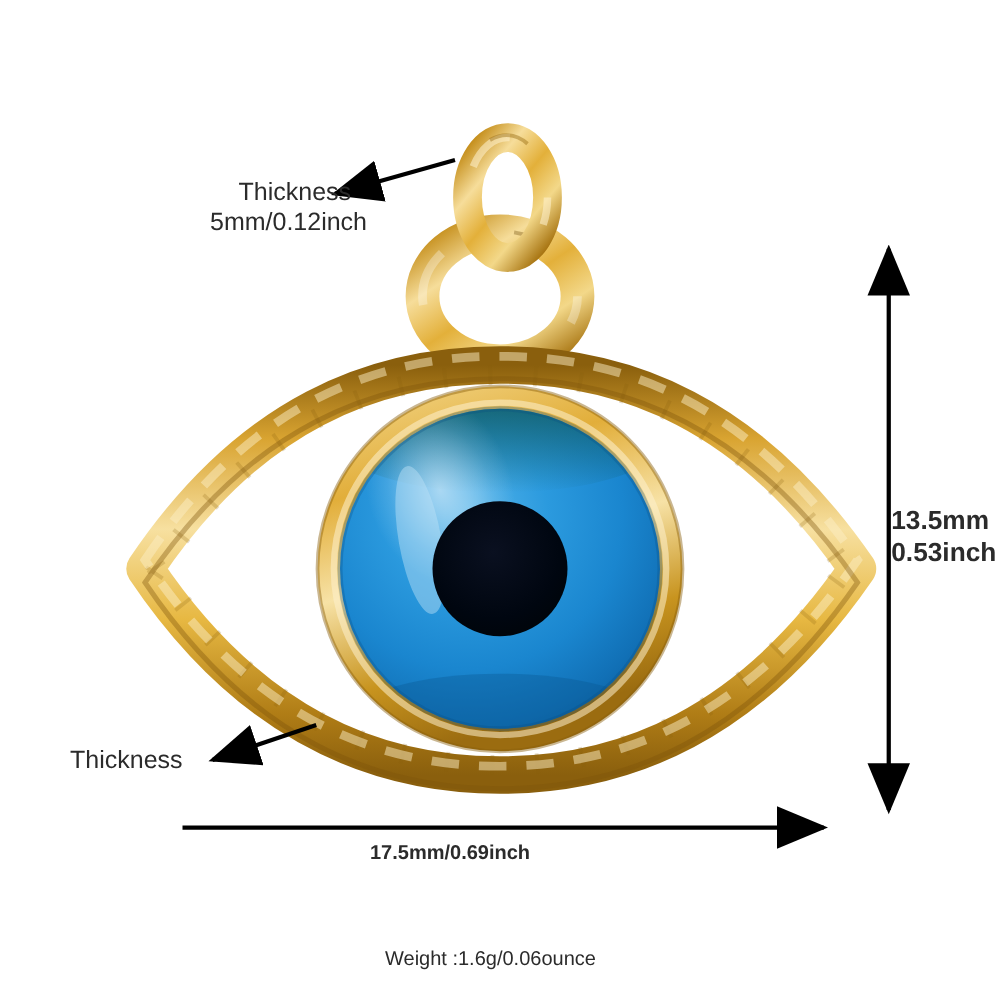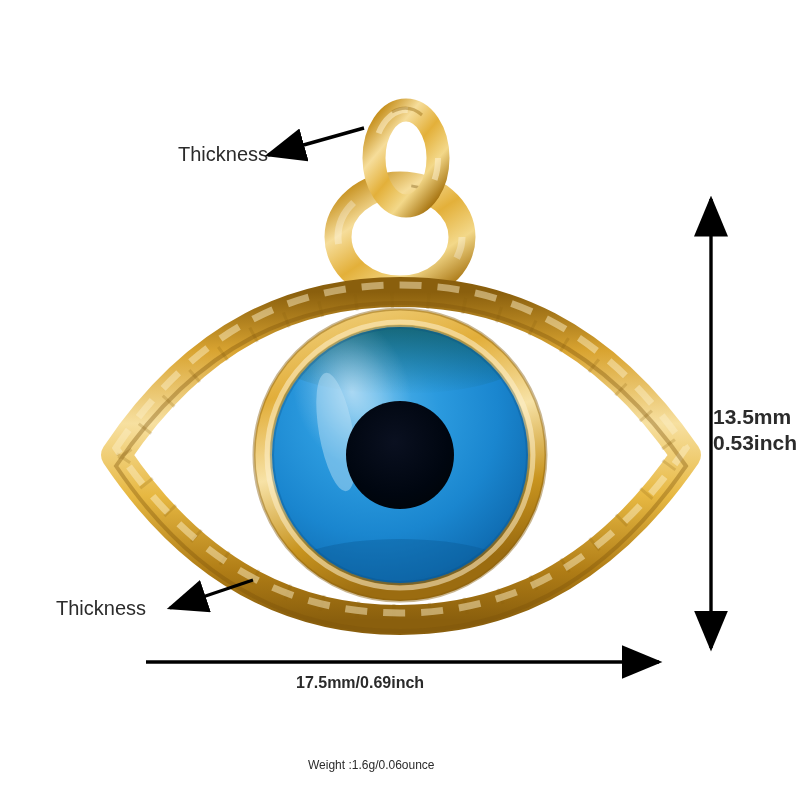--- a/index.html
+++ b/index.html
@@ -51,21 +51,21 @@
   #height-label span { display: block; font-weight: bold; }
   #width-label {
     left: 296px;
     top: 673px;
     font-size: 16px;
     font-weight: bold;
   }
   #weight-label {
     left: 308px;
     top: 758px;
-    font-size: 12px;
+    font-size: 16px;
   }
   #artwork {
     position: absolute;
     left: 0;
     top: 0;
   }
 </style>
 </head>
 <body>
 
@@ -188,20 +188,21 @@
     <line x1="253" y1="580" x2="170" y2="608" stroke="#000000" stroke-width="3.4" marker-end="url(#arrowEnd)"></line>
 
     <line x1="711" y1="199" x2="711" y2="648" stroke="#000000" stroke-width="3.4" marker-start="url(#arrowStart)" marker-end="url(#arrowEnd)"></line>
 
     <line x1="146" y1="662" x2="659" y2="662" stroke="#000000" stroke-width="3.4" marker-end="url(#arrowEnd)"></line>
   </svg>
 
 
   <div class="label" id="diameter-label">
     <span class="l1">Thickness</span>
+    <span class="l2">5mm/0.12inch</span>
   </div>
 
   <div class="label" id="thickness-label">
     <span class="l1">Thickness</span>
   </div>
 
   <div class="label" id="height-label">
     <span>13.5mm</span>
     <span>0.53inch</span>
   </div>

